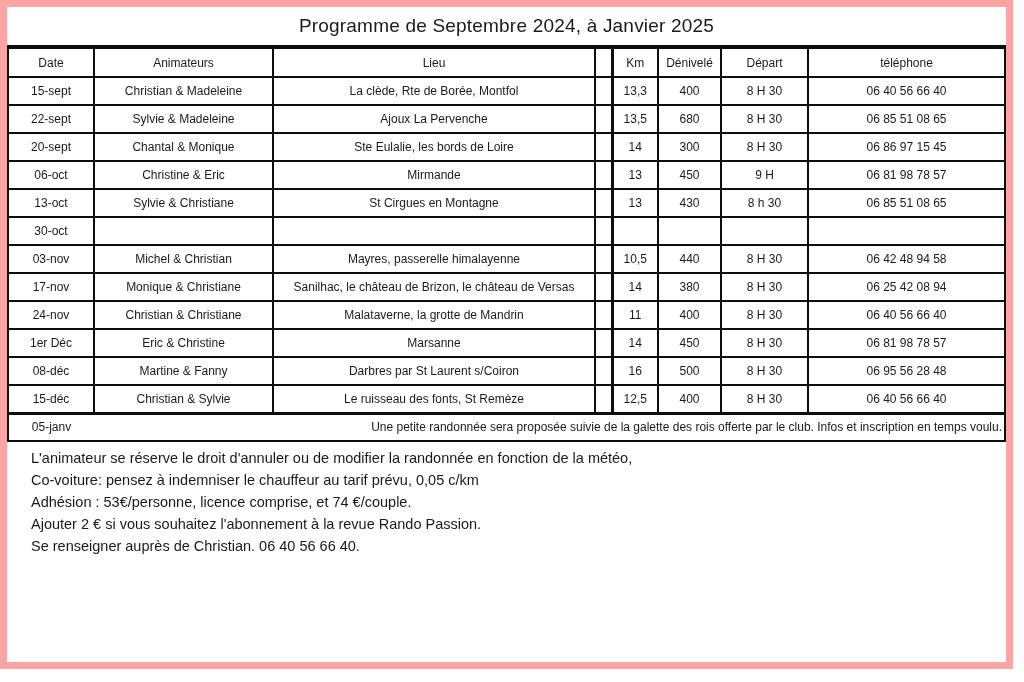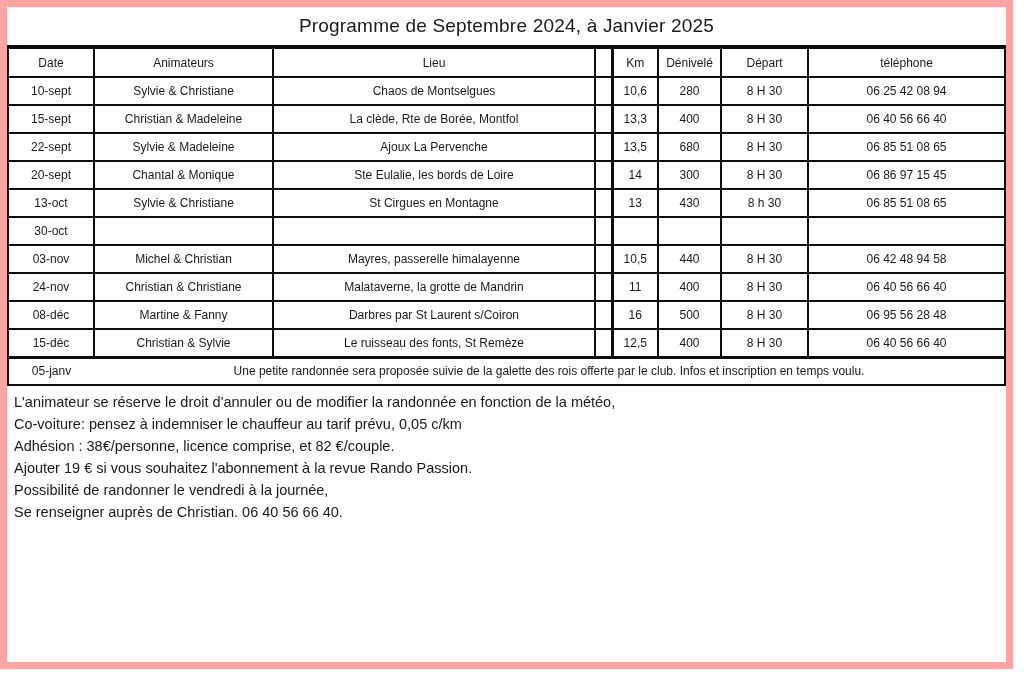--- a/index.html
+++ b/index.html
@@ -49,23 +49,23 @@
     white-space: nowrap;
     font-weight: normal;
   }
   table.program thead tr { height: 29px; }
   table.program tbody tr { height: 28px; }
   
   table.program .sp-cell { border-right-width: 3px; }
   
   table.program tr.special td { border-top-width: 3px; }
   table.program tr.special td.date-cell { border-right-style: hidden; }
-  table.program tr.special td.span-cell { border-left-style: hidden; }
+  table.program tr.special td.span-cell { border-left-style: hidden; text-align: right; }
   .notes {
-    padding: 5px 7px;
+    padding: 5px 24px;
     font-size: 14.5px;
     line-height: 22px;
   }
   .notes p {
     margin: 0;
     white-space: nowrap;
   }
 </style>
 </head>
 <body>
@@ -92,30 +92,20 @@
           <th>Lieu</th>
           <th class="sp-cell"></th>
           <th>Km</th>
           <th>Dénivelé</th>
           <th>Départ</th>
           <th>téléphone</th>
         </tr>
     </thead>
     <tbody>
 
-    <tr>
-          <td>10-sept</td>
-          <td>Sylvie &amp; Christiane</td>
-          <td>Chaos de Montselgues</td>
-          <td class="sp-cell"></td>
-          <td>10,6</td>
-          <td>280</td>
-          <td>8 H 30</td>
-          <td>06 25 42 08 94</td>
-        </tr>
         <tr>
           <td>15-sept</td>
           <td>Christian &amp; Madeleine</td>
           <td>La clède, Rte de Borée, Montfol</td>
           <td class="sp-cell"></td>
           <td>13,3</td>
           <td>400</td>
           <td>8 H 30</td>
           <td>06 40 56 66 40</td>
         </tr>
@@ -131,20 +121,30 @@
         </tr>
         <tr>
           <td>20-sept</td>
           <td>Chantal &amp; Monique</td>
           <td>Ste Eulalie, les bords de Loire</td>
           <td class="sp-cell"></td>
           <td>14</td>
           <td>300</td>
           <td>8 H 30</td>
           <td>06 86 97 15 45</td>
+        </tr>
+        <tr>
+          <td>06-oct</td>
+          <td>Christine &amp; Eric</td>
+          <td>Mirmande</td>
+          <td class="sp-cell"></td>
+          <td>13</td>
+          <td>450</td>
+          <td>9 H</td>
+          <td>06 81 98 78 57</td>
         </tr>
         <tr>
           <td>13-oct</td>
           <td>Sylvie &amp; Christiane</td>
           <td>St Cirgues en Montagne</td>
           <td class="sp-cell"></td>
           <td>13</td>
           <td>430</td>
           <td>8 h 30</td>
           <td>06 85 51 08 65</td>
@@ -163,28 +163,48 @@
           <td>03-nov</td>
           <td>Michel &amp; Christian</td>
           <td>Mayres, passerelle himalayenne</td>
           <td class="sp-cell"></td>
           <td>10,5</td>
           <td>440</td>
           <td>8 H 30</td>
           <td>06 42 48 94 58</td>
         </tr>
         <tr>
+          <td>17-nov</td>
+          <td>Monique &amp; Christiane</td>
+          <td>Sanilhac, le château de Brizon, le château de Versas</td>
+          <td class="sp-cell"></td>
+          <td>14</td>
+          <td>380</td>
+          <td>8 H 30</td>
+          <td>06 25 42 08 94</td>
+        </tr>
+        <tr>
           <td>24-nov</td>
           <td>Christian &amp; Christiane</td>
           <td>Malataverne, la grotte de Mandrin</td>
           <td class="sp-cell"></td>
           <td>11</td>
           <td>400</td>
           <td>8 H 30</td>
           <td>06 40 56 66 40</td>
+        </tr>
+        <tr>
+          <td>1er Déc</td>
+          <td>Eric &amp; Christine</td>
+          <td>Marsanne</td>
+          <td class="sp-cell"></td>
+          <td>14</td>
+          <td>450</td>
+          <td>8 H 30</td>
+          <td>06 81 98 78 57</td>
         </tr>
         <tr>
           <td>08-déc</td>
           <td>Martine &amp; Fanny</td>
           <td>Darbres par St Laurent s/Coiron</td>
           <td class="sp-cell"></td>
           <td>16</td>
           <td>500</td>
           <td>8 H 30</td>
           <td>06 95 56 28 48</td>
@@ -204,19 +224,18 @@
       <tr class="special">
         <td class="date-cell">05-janv</td>
         <td class="span-cell" colspan="7">Une petite randonnée sera proposée suivie de la galette des rois offerte par le club. Infos et inscription en temps voulu.</td>
       </tr>
     </tbody>
   </table>
 
   <div class="notes">
     <p>L'animateur se réserve le droit d'annuler ou de modifier la randonnée en fonction de la météo,</p>
     <p>Co-voiture: pensez à indemniser le chauffeur au tarif prévu, 0,05 c/km</p>
-    <p>Adhésion : 38€/personne, licence comprise, et 82 €/couple.</p>
-    <p>Ajouter 19 € si vous souhaitez l'abonnement à la revue Rando Passion.</p>
-    <p>Possibilité de randonner le vendredi à la journée,</p>
+    <p>Adhésion : 53€/personne, licence comprise, et 74 €/couple.</p>
+    <p>Ajouter 2 € si vous souhaitez l'abonnement à la revue Rando Passion.</p>
     <p>Se renseigner auprès de Christian. 06 40 56 66 40.</p>
   </div>
 
 </div>
 
 </body></html>

